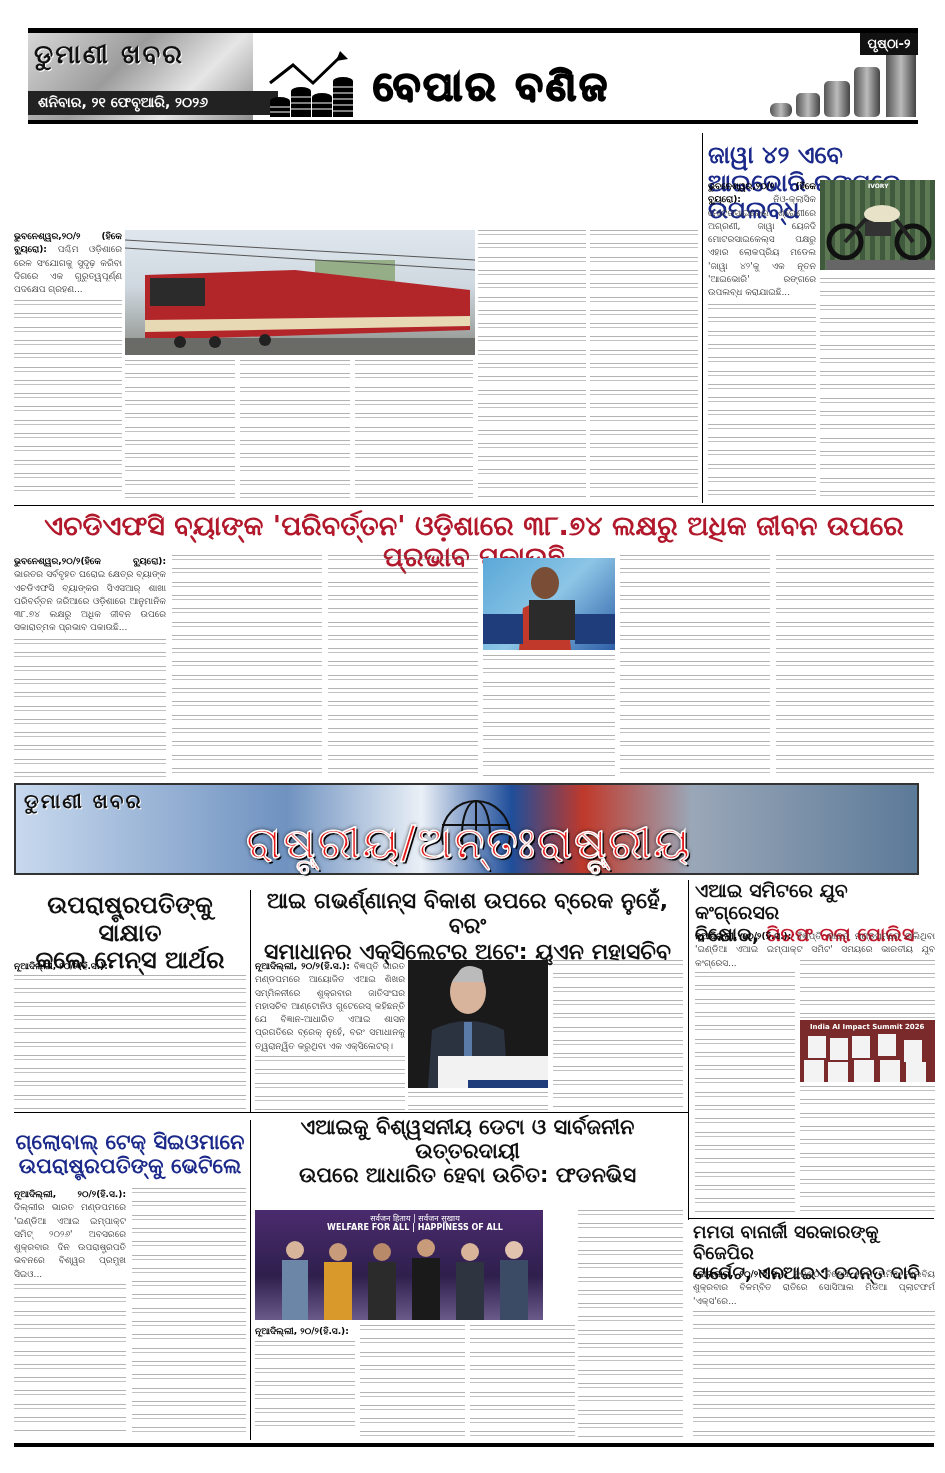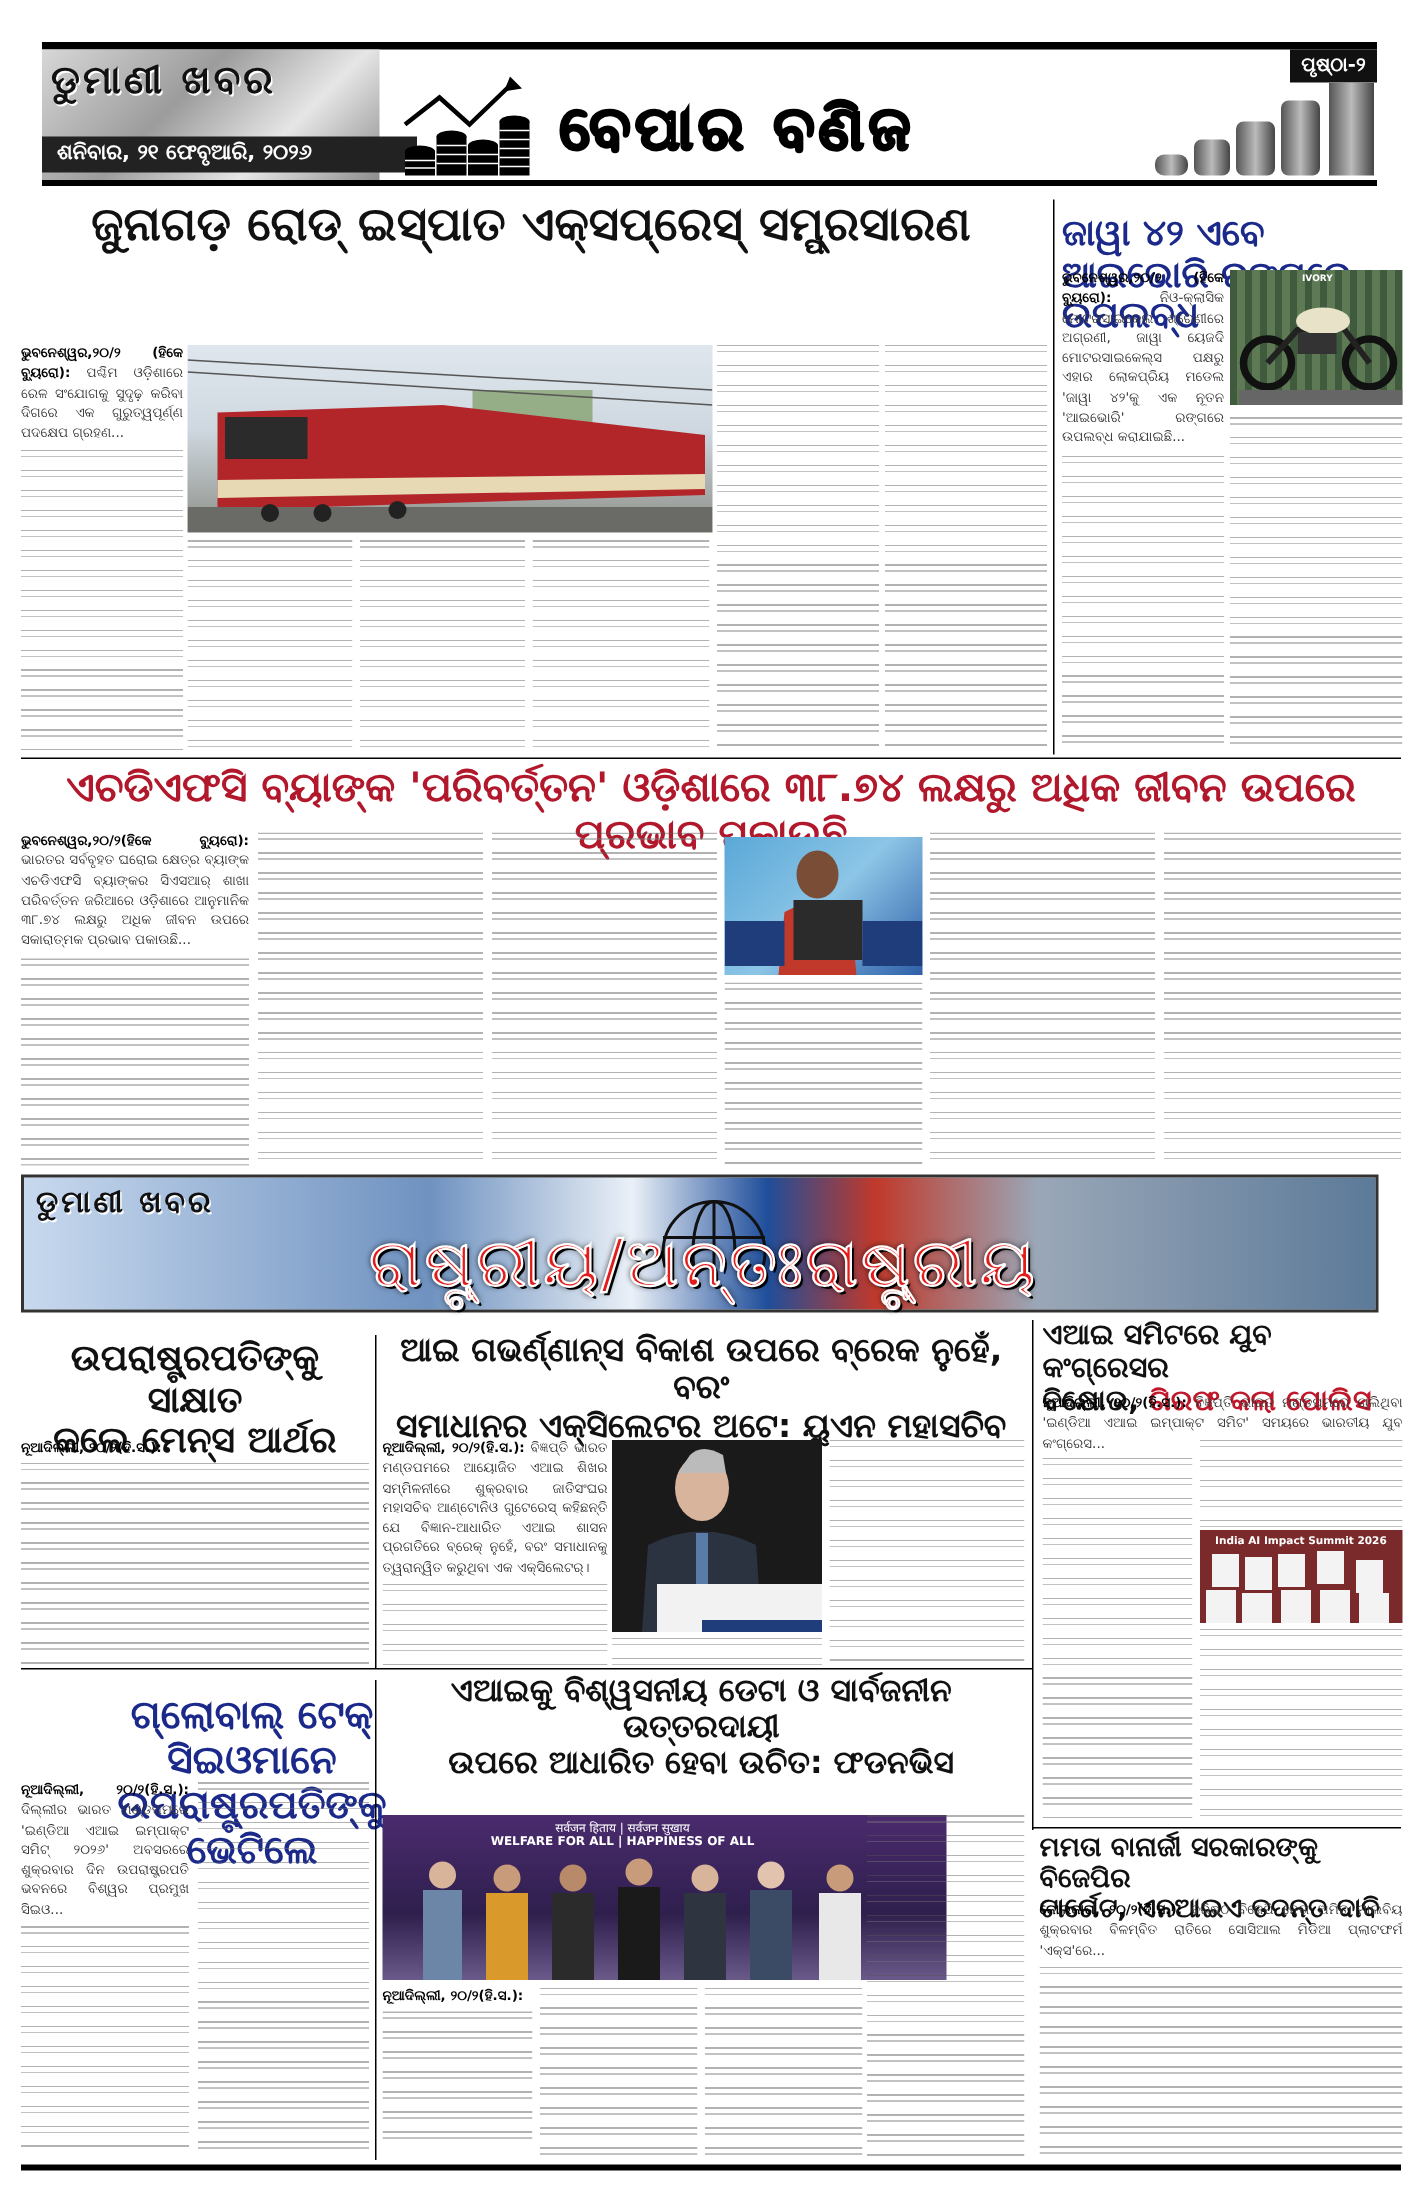--- a/index.html
+++ b/index.html
@@ -75,21 +75,20 @@
       </defs>
     <rect x="2" y="48" width="22" height="14" fill="url(#cg)" rx="6"></rect>
     <rect x="28" y="38" width="24" height="24" fill="url(#cg)" rx="5"></rect>
     <rect x="56" y="26" width="26" height="36" fill="url(#cg)" rx="5"></rect>
     <rect x="86" y="12" width="26" height="50" fill="url(#cg)" rx="5"></rect>
     <rect x="118" y="0" width="30" height="62" fill="url(#cg)"></rect>
   </svg>
 </div>
 
 <div class="abs headline" style="left:14px;top:133px;width:680px;font-size:31px;color:#111;">
-  <div>ଜୁନାଗଡ଼ ରୋଡ୍ ଇସ୍ପାତ ଏକ୍ସପ୍ରେସ୍ ସମ୍ପ୍ରସାରଣ</div>
 </div>
 <div class="abs body-text" style="left:14px;top:230px;width:108px;height:270px;">
   <span class="dl">ଭୁବନେଶ୍ୱର,୨୦/୨ (ହିକେ ବ୍ୟୁରୋ):</span>
   <span>ପଶ୍ଚିମ ଓଡ଼ିଶାରେ ରେଳ ସଂଯୋଗକୁ ସୁଦୃଢ଼ କରିବା ଦିଗରେ ଏକ ଗୁରୁତ୍ୱପୂର୍ଣ୍ଣ ପଦକ୍ଷେପ ଗ୍ରହଣ...</span>
   <div class="lines" style="height:200px;margin-top:4px;"></div>
 </div>
 <div class="abs photo" style="left:125px;top:230px;width:350px;height:125px;background:linear-gradient(180deg,#dfe6ee 0%,#cfd8e0 45%,#8c8f88 100%);">
   <svg width="350" height="125" viewBox="0 0 350 125">
     <rect x="190" y="30" width="80" height="35" fill="#6d8f4a" opacity=".6"></rect>
     <line x1="0" y1="10" x2="350" y2="30" stroke="#555" stroke-width="1"></line>
@@ -257,40 +256,40 @@
 </div>
 <div class="abs body-text" style="left:800px;top:960px;width:135px;height:58px;">
     <div class="lines" style="height:58px;"></div>
   </div>
 <div class="abs body-text" style="left:800px;top:1086px;width:135px;height:126px;">
     <div class="lines" style="height:126px;"></div>
   </div>
 
 <div class="abs hrule" style="left:14px;top:1112px;width:674px;height:1px;"></div>
 
-<div class="abs headline" style="left:14px;top:1130px;width:232px;font-size:26px;color:#1b2a8a;margin-left:38px;">
+<div class="abs headline" style="left:14px;top:1130px;width:232px;font-size:21px;color:#1b2a8a;">
   <div>ଗ୍ଲୋବାଲ୍ ଟେକ୍ ସିଇଓମାନେ</div>
   <div>ଉପରାଷ୍ଟ୍ରପତିଙ୍କୁ ଭେଟିଲେ</div>
 </div>
 <div class="abs body-text" style="left:14px;top:1188px;width:112px;height:250px;">
   <span class="dl">ନୂଆଦିଲ୍ଲୀ, ୨୦/୨(ହି.ସ.):</span>
   <span>ଦିଲ୍ଲୀର ଭାରତ ମଣ୍ଡପମରେ 'ଇଣ୍ଡିଆ ଏଆଇ ଇମ୍ପାକ୍ଟ ସମିଟ୍ ୨୦୨୬' ଅବସରରେ ଶୁକ୍ରବାର ଦିନ ଉପରାଷ୍ଟ୍ରପତି ଭବନରେ ବିଶ୍ୱର ପ୍ରମୁଖ ସିଇଓ...</span>
   <div class="lines" style="height:150px;margin-top:3px;"></div>
 </div>
 <div class="abs body-text" style="left:132px;top:1188px;width:114px;height:250px;">
     <div class="lines" style="height:250px;"></div>
   </div>
 
 <div class="abs vrule" style="left:250px;top:1120px;height:320px;"></div>
 
 <div class="abs headline" style="left:255px;top:1115px;width:425px;font-size:21px;">
   <div>ଏଆଇକୁ ବିଶ୍ୱସନୀୟ ଡେଟା ଓ ସାର୍ବଜନୀନ ଉତ୍ତରଦାୟୀ</div>
   <div>ଉପରେ ଆଧାରିତ ହେବା ଉଚିତ: ଫଡନଭିସ</div>
 </div>
-<div class="abs photo" style="left:255px;top:1210px;width:376px;height:110px;background:linear-gradient(180deg,#4b2b6e 0%,#2e1f4d 60%,#6a5a8a 100%);padding-left:15px;">
+<div class="abs photo" style="left:255px;top:1210px;width:288px;height:110px;background:linear-gradient(180deg,#4b2b6e 0%,#2e1f4d 60%,#6a5a8a 100%);padding-left:15px;">
   <div class="abs" style="left:0;top:2px;width:320px;text-align:center;font-size:8px;color:#fff;">सर्वजन हिताय | सर्वजन सुखाय</div>
   <div class="abs" style="left:0;top:13px;width:320px;text-align:center;font-size:8px;color:#fff;font-weight:bold;">WELFARE FOR ALL | HAPPINESS OF ALL</div>
   <svg width="320" height="110" viewBox="0 0 320 110">
     <g>
       <circle cx="25" cy="40" r="9" fill="#d8b59a"></circle>
         <rect x="12" y="50" width="26" height="60" fill="#6c86a8"></rect>
       <circle cx="68" cy="42" r="9" fill="#c89b7a"></circle>
         <rect x="54" y="52" width="28" height="58" fill="#d99a2b"></rect>
       <circle cx="112" cy="42" r="9" fill="#b88a6a"></circle>
         <rect x="98" y="52" width="28" height="58" fill="#2b2b2b"></rect>

